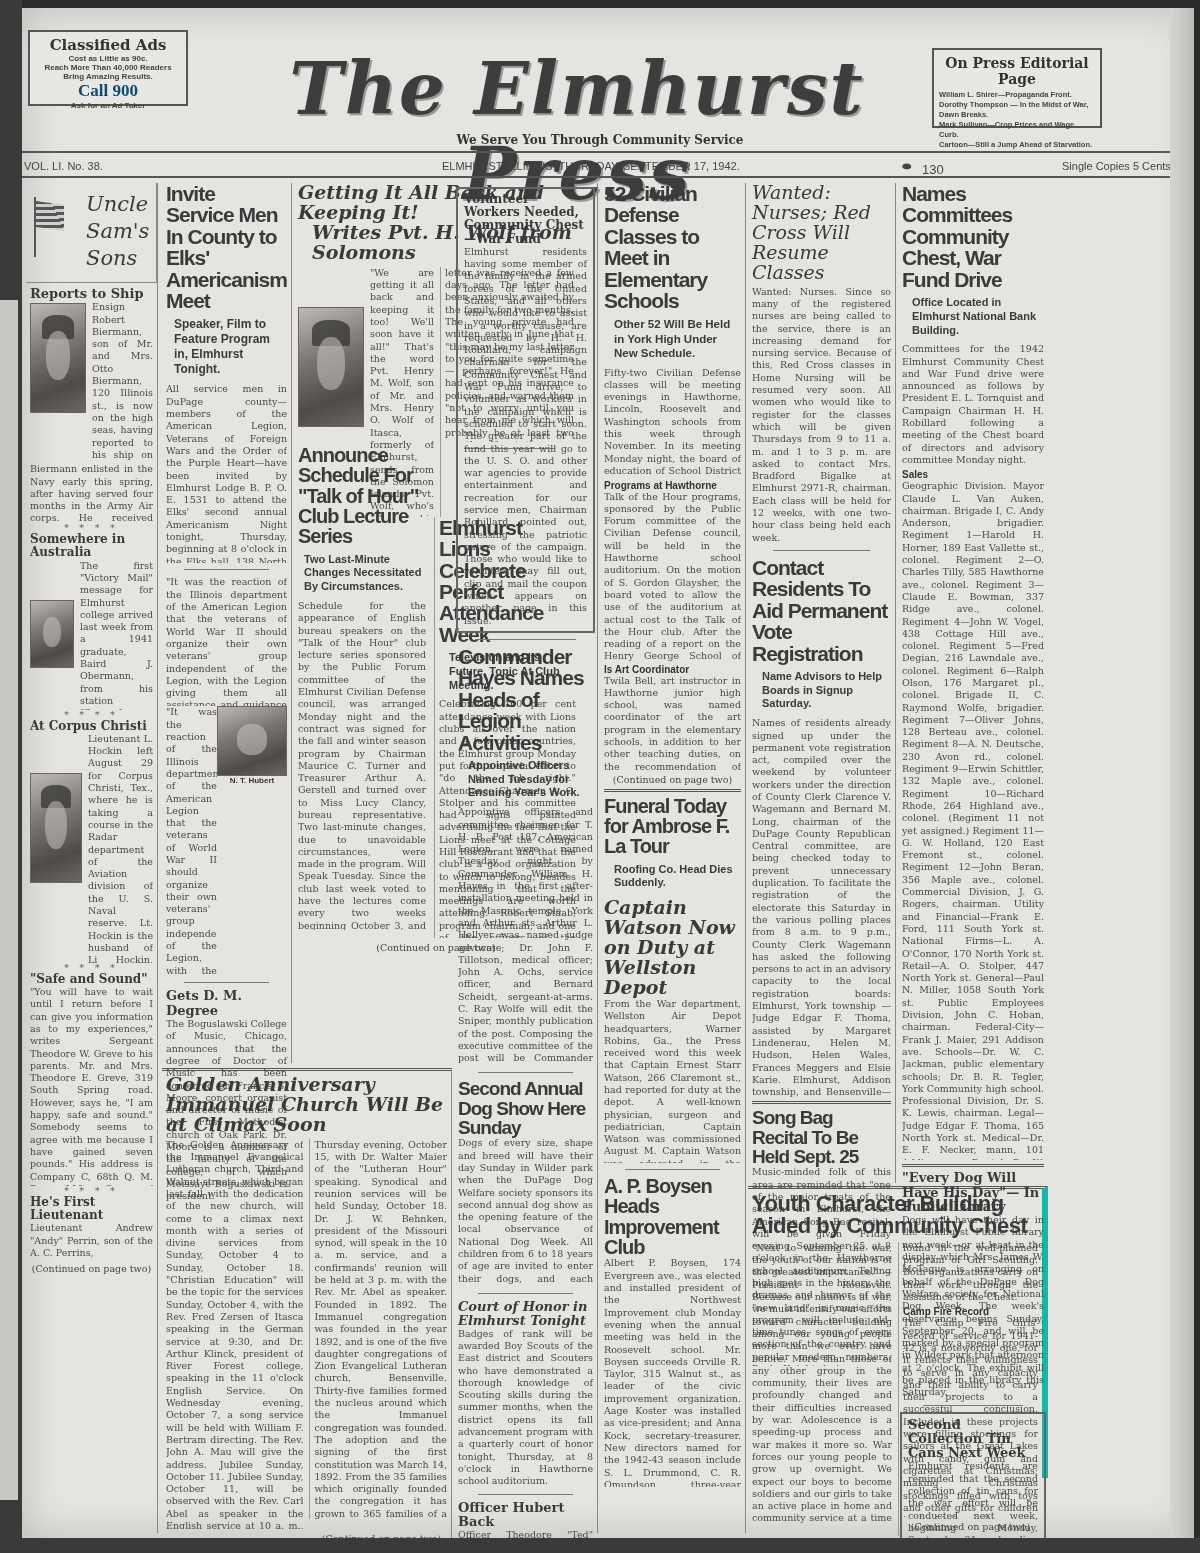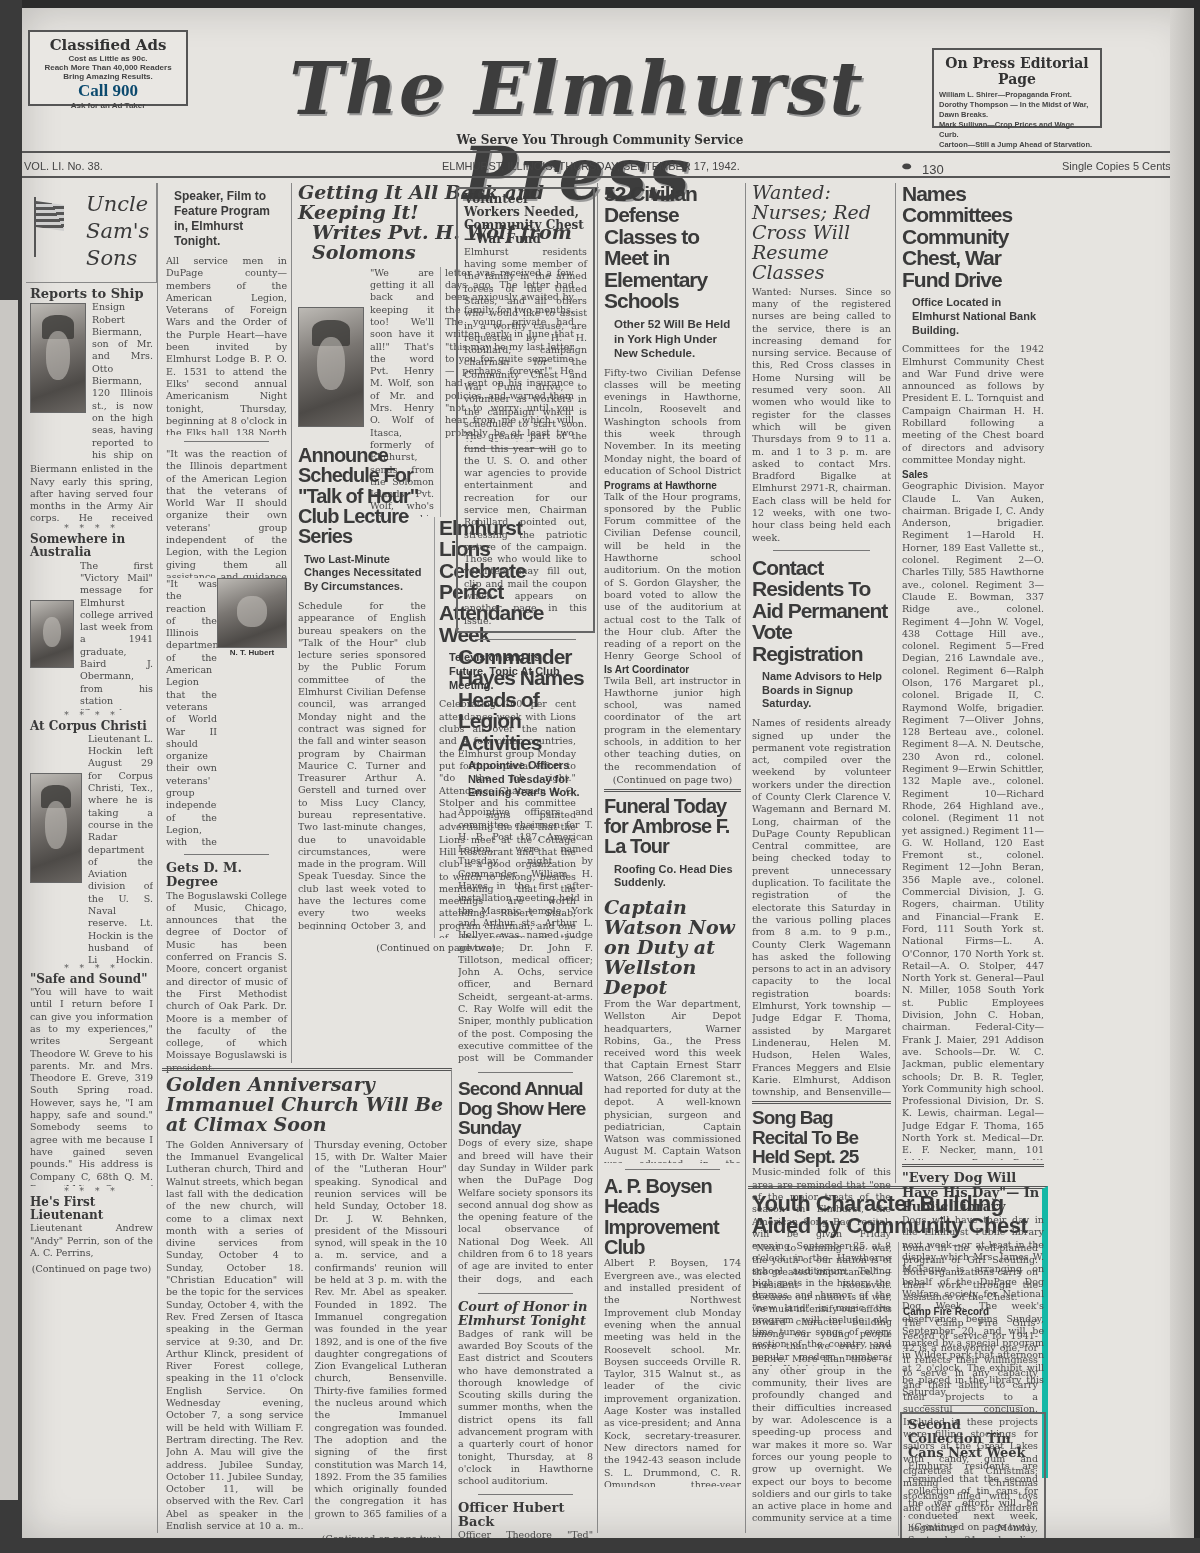--- a/index.html
+++ b/index.html
@@ -144,20 +144,21 @@
     </div>
     <div class="art">
       <div class="hs" style="font-size:12px;">He's First Lieutenant</div>
       <div class="body">Lieutenant Andrew "Andy" Perrin, son of the A. C. Perrins,</div>
       <div class="cont">(Continued on page two)</div>
     </div>
   </div>
 
   <div class="col" style="left:140px;width:130px;height:880px;">
     <div class="art">
+      <div class="hd" style="font-size:21px;letter-spacing:-1px;">Invite Service Men In County to Elks' Americanism Meet</div>
       <div class="deck" style="font-size:12px;padding-left:8px;">Speaker, Film to Feature Program in, Elmhurst Tonight.</div>
       <div class="body" style="height:180px;overflow:hidden;">All service men in DuPage county—members of the American Legion, Veterans of Foreign Wars and the Order of the Purple Heart—have been invited by Elmhurst Lodge B. P. O. E. 1531 to attend the Elks' second annual Americanism Night tonight, Thursday, beginning at 8 o'clock in the Elks hall, 138 North York street. Guest speaker for the evening will be James Schaffer of Downers Grove, from the United States Department of Immigration and Naturalization, who has been conducting classes preparing DuPage county foreign-born residents to pass their naturalization examinations, a project sponsored by the Elmhurst Elks lodge as part of its community service program. Another feature of this annual meeting will be a film entitled "Men of the F. B. I." Exalted Ruler Chester W. Nuzum will be master of ceremonies for the occasion. Refreshments will be served following the meeting.</div>
       <div class="dash"></div>
     </div>
     <div class="art">
       <div class="body" style="height:130px;overflow:hidden;margin-top:4px;">"It was the reaction of the Illinois department of the American Legion that the veterans of World War II should organize their own veterans' group independent of the Legion, with the Legion giving them all assistance and guidance that they might need," said the National Americanism Legion will do its best to decide this weekend." Sostates Nicholas T. Hubert, 287 Michigan st., junior past commander of T. H. B. Post 187, who is leaving Friday for the annual national American Legion convention in Kansas City, Mo. Hubert will represent the DuPage county executive committee in the delegation from the 11th district, American Legion, and will also be the delegate from DuPage County Voiture 282 of the 40 and 8. Many pertinent problems brought to the fore because of the war will be decided in the three-day meet. But the problem of whether or not the American Legion will enter veterans of World War II in its ranks is one that is arousing much concern in Legion posts throughout the country. National Commander Lynn U. Stambaugh, who was featured in a lecture at York Community high school last fall, will preside at the sessions. Elaborate programs and the day-long parade will be absent this year, since the national organization is conserving everywhere possible because of the war.</div>
       <div style="float:right;width:70px;height:80px;">
         <div class="photo" style="width:70px;height:70px;margin:0;">
             <div class="face"></div>
           </div>

